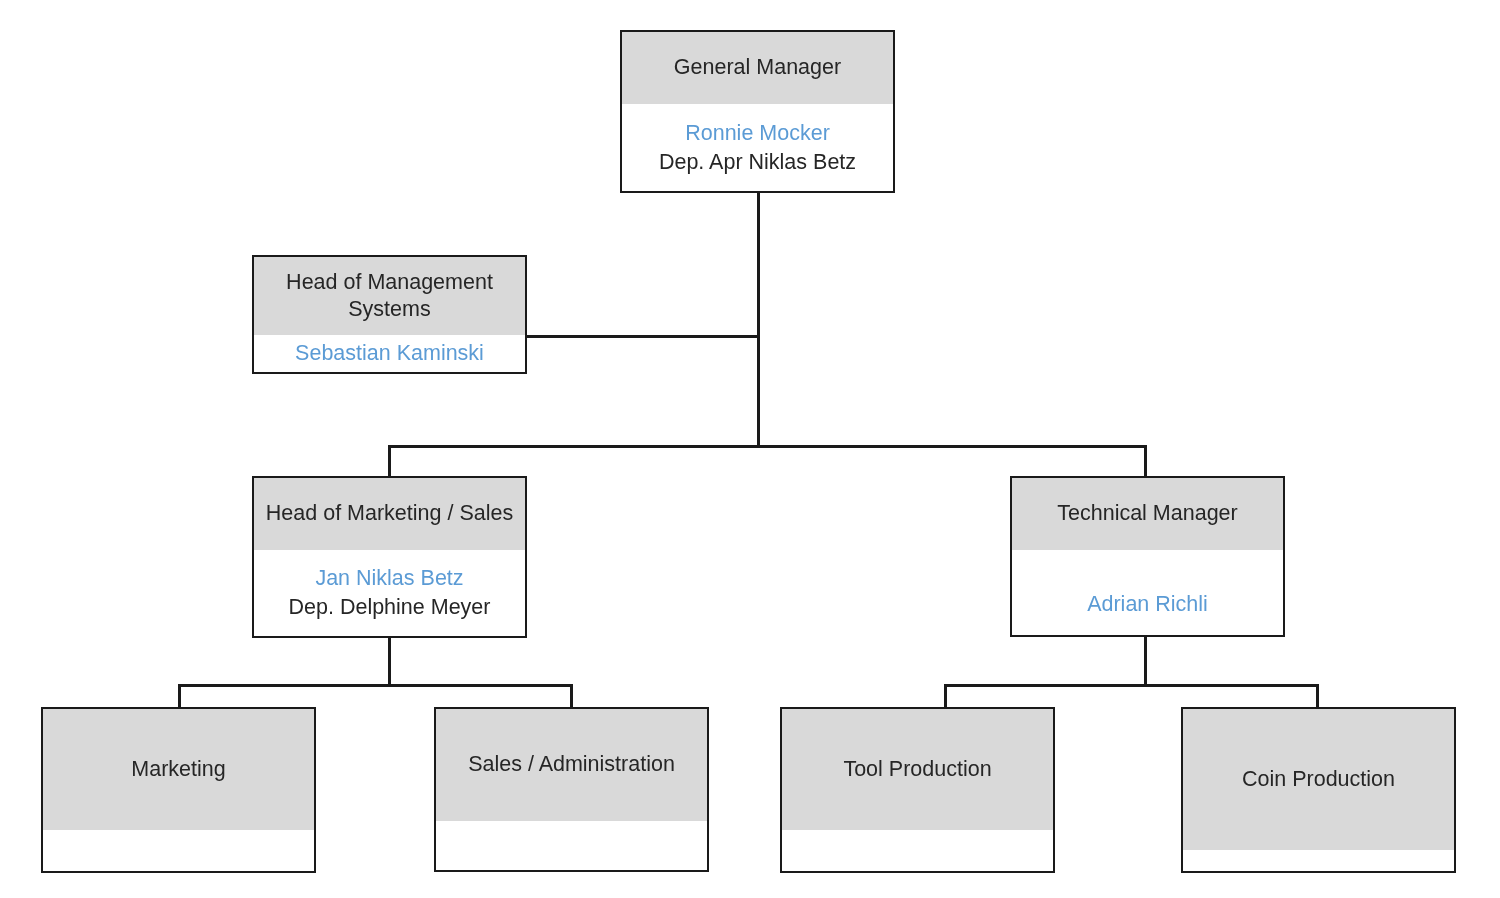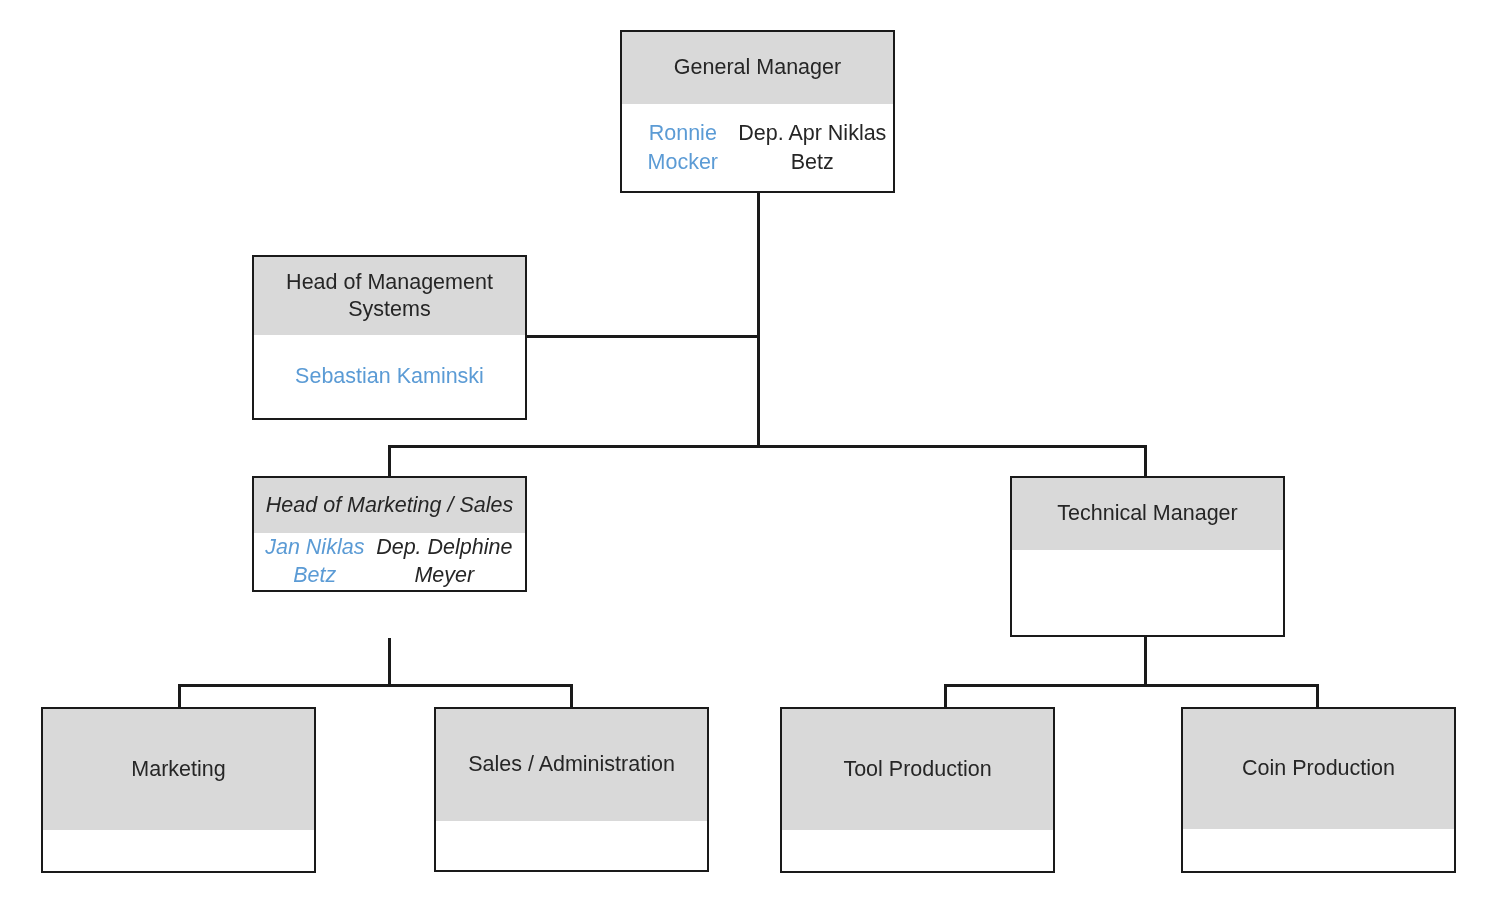--- a/index.html
+++ b/index.html
@@ -42,21 +42,21 @@
     font-size: 21.5px;
     line-height: 1.27;
     padding: 0 8px;
     white-space: pre-line;
   }
   .box-body {
     box-sizing: border-box;
     background: #ffffff;
     flex: 1 1 auto;
     display: flex;
-    flex-direction: row;
+    flex-direction: column;
     align-items: center;
     justify-content: center;
     text-align: center;
     padding: 0 6px;
   }
   .person-primary {
     color: #5b9bd5;
     font-size: 21.5px;
     line-height: 1.33;
   }
@@ -102,52 +102,55 @@
   <div class="conn conn-v" style="left:1316px; top:684px; height:25px;"></div>
 
   <div class="org-box" style="left:620px; top:30px; width:275px; height:163px;">
     <div class="box-header" style="height:72px;">General Manager</div>
     <div class="box-body">
       <div class="person-primary">Ronnie Mocker</div>
       <div class="person-deputy">Dep. Apr Niklas Betz</div>
     </div>
   </div>
 
-  <div class="org-box" style="left:252px; top:255px; width:275px; height:165px;justify-content:space-between;">
+  <div class="org-box" style="left:252px; top:255px; width:275px; height:119px;justify-content:space-between;">
     <div class="box-header" style="height:78px;">Head of Management Systems</div>
     <div class="box-body">
       <div class="person-primary">Sebastian Kaminski</div>
     </div>
   </div>
 
-  <div class="org-box" style="left:252px; top:476px; width:275px; height:116px;font-style:italic;">
+  <div class="org-box" style="left:252px; top:476px; width:275px; height:162px;">
     <div class="box-header" style="height:72px;">Head of Marketing / Sales</div>
     <div class="box-body">
       <div class="person-primary">Jan Niklas Betz</div>
       <div class="person-deputy">Dep. Delphine Meyer</div>
     </div>
   </div>
 
   <div class="org-box" style="left:1010px; top:476px; width:275px; height:161px;gap:23px;">
     <div class="box-header" style="height:72px;">Technical Manager</div>
+    <div class="box-body">
+      <div class="person-primary">Adrian Richli</div>
+    </div>
   </div>
 
   <div class="org-box" style="left:41px; top:707px; width:275px; height:166px;gap:12px;">
     <div class="box-header" style="height:121px;">Marketing</div>
     <div class="box-body empty"></div>
   </div>
 
   <div class="org-box" style="left:434px; top:707px; width:275px; height:165px;justify-content:center;">
     <div class="box-header" style="height:112px;">Sales / Administration</div>
     <div class="box-body empty"></div>
   </div>
 
   <div class="org-box" style="left:780px; top:707px; width:275px; height:166px;">
     <div class="box-header" style="height:121px;">Tool Production</div>
     <div class="box-body empty"></div>
   </div>
 
   <div class="org-box" style="left:1181px; top:707px; width:275px; height:166px;">
-    <div class="box-header" style="height:120px;">Coin Production</div>
+    <div class="box-header" style="height:141px;">Coin Production</div>
     <div class="box-body empty"></div>
   </div>
 
 </div>
 
 </body></html>

